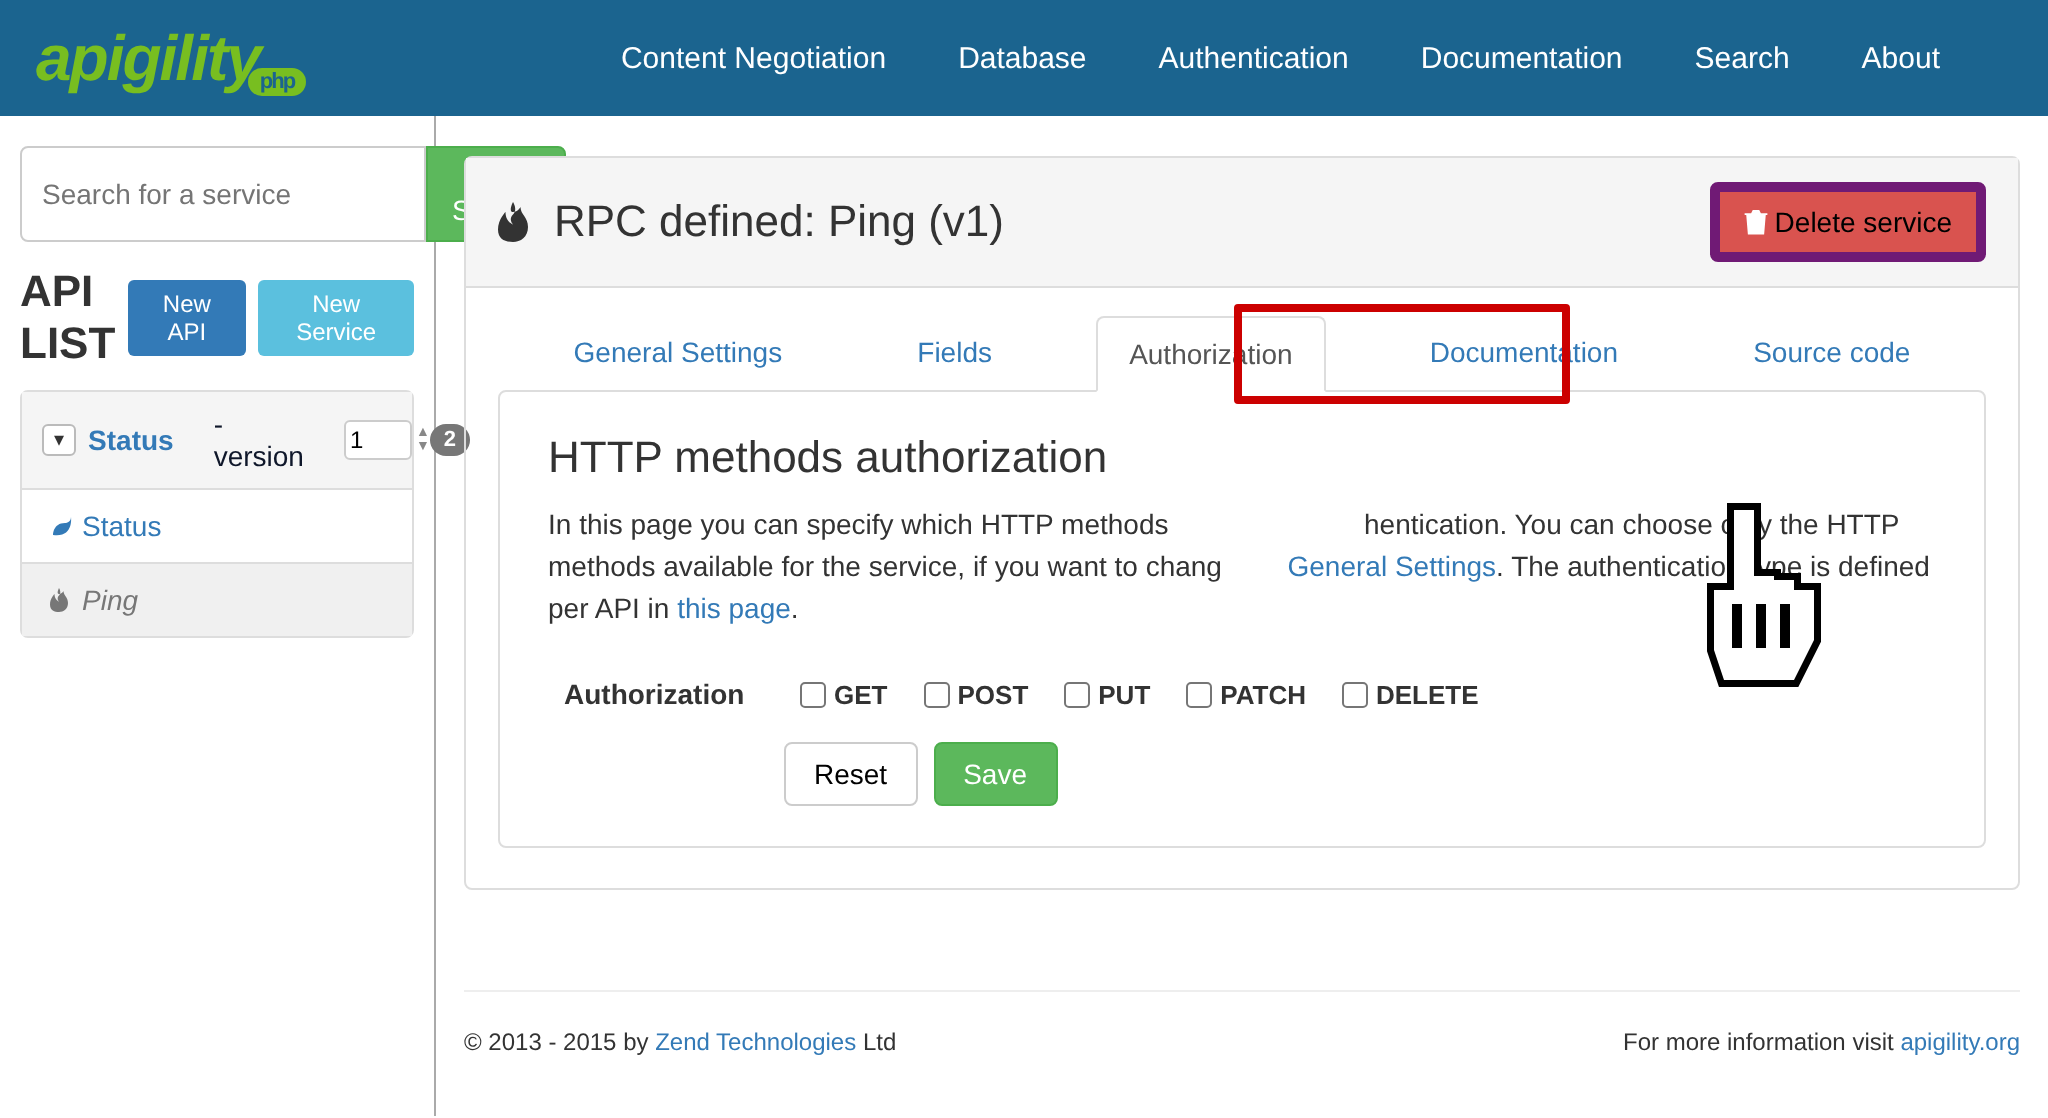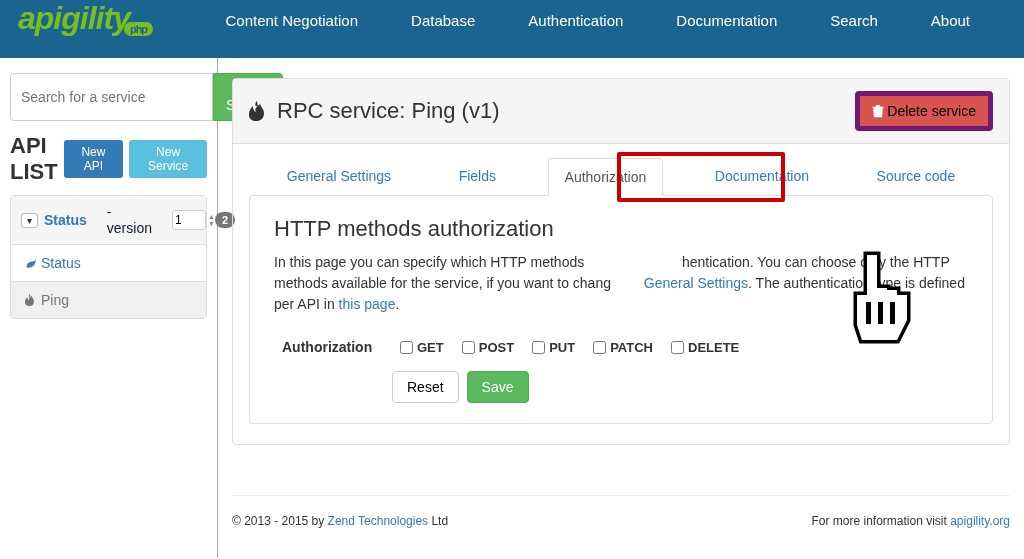--- a/index.html
+++ b/index.html
@@ -1,21 +1,21 @@
 <!DOCTYPE html>
 <html><head>
   <meta charset="utf-8">
   <style>
     * { box-sizing: border-box; margin: 0; padding: 0; }
     body { font-family: "Helvetica Neue", Helvetica, Arial, sans-serif; font-size: 14px; color: #333; background: #fff; width: 1024px; }
 
-    .topnav { background: #1b648f; height: 58px; display: flex; align-items: flex-start; padding: 0 10px; }
+    .topnav { background: #1b648f; height: 58px; display: flex; align-items: center; padding: 0 10px; }
     .logo { color: #78be20; font-size: 32px; font-weight: bold; font-style: italic; letter-spacing: -1px; padding: 0 8px; position: relative; }
     .logo .php-pill { display: inline-block; background: #78be20; color: #1b648f; font-size: 11px; font-style: normal; font-weight: bold; padding: 1px 6px; border-radius: 10px; margin-left: -6px; vertical-align: -4px; }
-    .nav-links { margin-left: auto; display: flex; gap: 25px; padding-right: 30px; }
+    .nav-links { margin-left: auto; display: flex; gap: 8px; padding-right: 30px; }
     .nav-links a { color: #fff; text-decoration: none; padding: 12px 14px; font-size: 15px; }
 
     .layout { display: flex; }
     .sidebar { width: 218px; border-right: 1px solid #aaa; padding: 15px 10px; min-height: 500px; background: linear-gradient(to right, #fff 250px, #f5f5f5); }
     .main { flex: 1; padding: 20px 14px 0 14px; }
 
     .search-row { display: flex; margin-bottom: 12px; }
     .search-row input { flex: 1; padding: 7px 10px; border: 1px solid #ccc; border-radius: 4px 0 0 4px; font-size: 14px; }
     .search-row button { background: #5cb85c; color: #fff; border: 1px solid #4cae4c; padding: 7px 12px; border-radius: 0 4px 4px 0; cursor: pointer; font-size: 14px; }
     .search-row button svg { vertical-align: -2px; margin-right: 3px; }
@@ -31,21 +31,21 @@
     .api-header .caret-btn { border: 1px solid #bbb; background: #fff; padding: 1px 5px; border-radius: 3px; margin-right: 6px; font-size: 10px; cursor: pointer; }
     .api-header .api-name { color: #337ab7; font-weight: bold; }
     .api-header .ver-label { color: #0f172a; margin: 0 20px; }
     .api-header .ver-select { width: 34px; padding: 2px; border: 1px solid #ccc; border-radius: 3px; font-size: 12px; }
     .api-header .updown { display: inline-flex; flex-direction: column; margin-left: 2px; }
     .api-header .updown span { font-size: 7px; line-height: 7px; color: #888; }
     .api-header .count-badge { margin-left: auto; background: #777; color: #fff; border-radius: 9px; padding: 2px 7px; font-size: 11px; font-weight: bold; }
     .api-item { padding: 10px 14px; border-bottom: 1px solid #ddd; cursor: pointer; }
     .api-item:last-child { border-bottom: none; }
     .api-item.link { color: #337ab7; }
-    .api-item.active { background: #f0f0f0; color: #777; }
+    .api-item.active { background: #f0f0f0; color: #777; font-style: italic; }
     .api-item svg { vertical-align: -1px; margin-right: 4px; }
 
     .panel { border: 1px solid #ddd; border-radius: 4px; }
     .panel-header { background: #f5f5f5; border-bottom: 1px solid #ddd; padding: 12px 16px; display: flex; align-items: center; }
     .panel-title { font-size: 22px; color: #333; display: flex; align-items: center; gap: 8px; }
     .btn-delete { margin-left: auto; background: #d9534f; color: #000000; border: 5px solid #701a75; padding: 7px 12px; border-radius: 4px; cursor: pointer; font-size: 14px; }
     .btn-delete svg { vertical-align: -2px; margin-right: 3px; }
 
     .panel-body { padding: 14px 0 20px 0; }
     .tabs { display: flex; justify-content: space-around; padding: 0 20px; position: relative; }
@@ -132,21 +132,21 @@
     </div>
   </div>
 
   <div class="main" style="position:relative;">
     <div class="panel">
       <div class="panel-header">
         <div class="panel-title">
           <svg width="20" height="20" viewBox="0 0 16 16" fill="#333">
               <path d="M6 0s2 3 0 5 0 4 0 4-3-1-3-5c0 0-3 3-3 7s3 5 6 5 6-2 6-6-3-5-3-8c0 0-1 2-3 2s0-4 0-4z"></path>
             </svg>
-          <span>RPC service: Ping (v1)</span>
+          <span>RPC defined: Ping (v1)</span>
         </div>
         <button class="btn-delete">
           <svg width="12" height="13" viewBox="0 0 14 16" fill="#fff">
               <path d="M1 3h12l-1 12H2L1 3zm4-3h4l1 2H4l1-2zM0 2h14v1H0z"></path>
             </svg><span>Delete service</span>
         </button>
       </div>
 
       <div class="panel-body">
         <div class="tabs">

